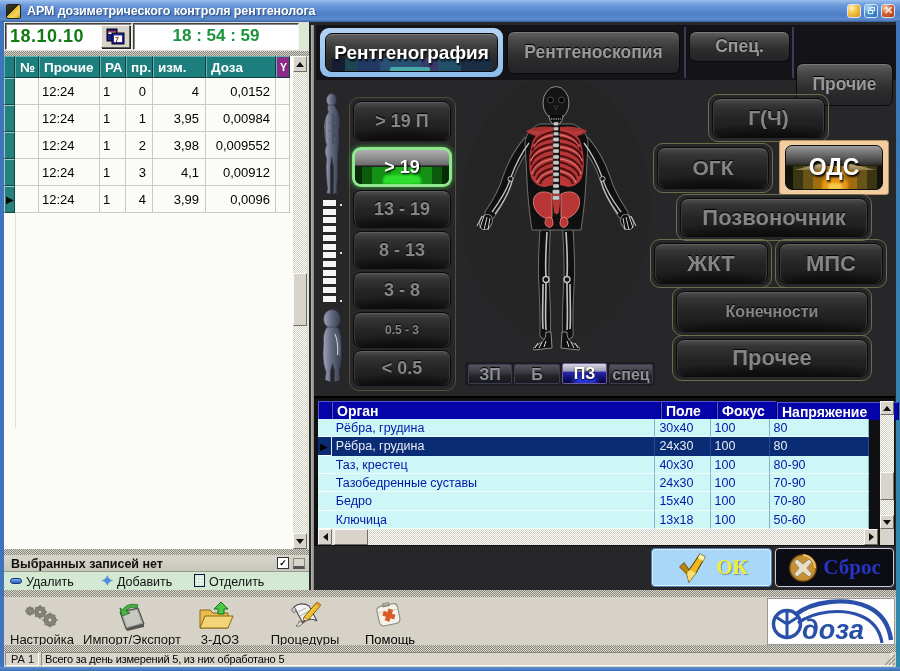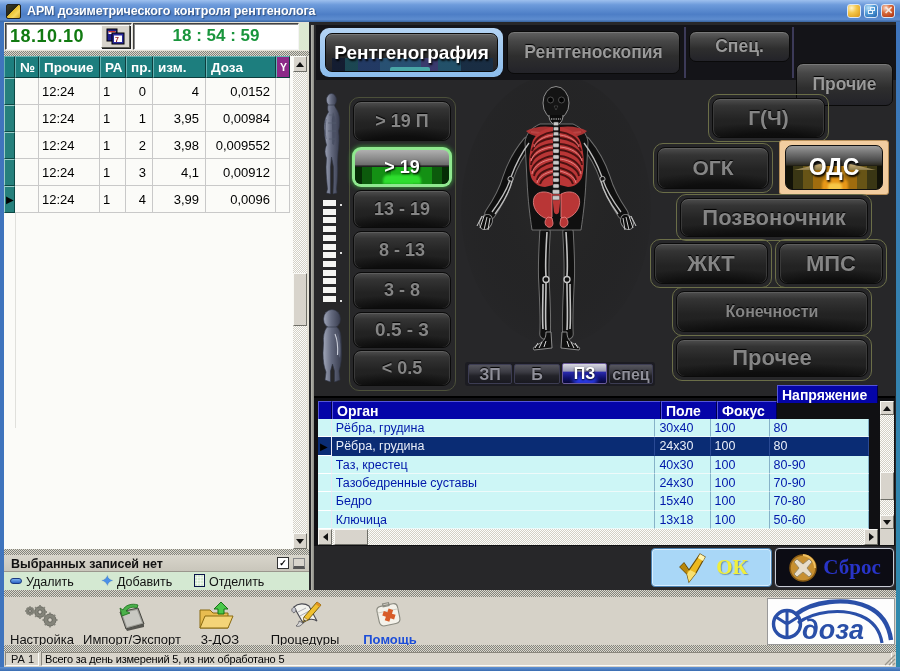--- a/index.html
+++ b/index.html
@@ -335,21 +335,21 @@
   <div class="abs dkbtn" style="left:353px;top:101px;width:98px;height:40px;font-size:18px;">&gt; 19 П</div>
   <div class="abs" style="left:352px;top:147px;width:100px;height:40px;border-radius:9px;background:#8fe88f;box-shadow:0 0 4px 1px #3a8a3a;"></div>
   <div class="abs" style="left:355px;top:150px;width:94px;height:34px;border-radius:6px;overflow:hidden;background:linear-gradient(180deg,#b0b0b0 0%,#8a8a8a 26%,#6a6a6a 45%,#222 46%);display:flex;align-items:center;justify-content:center;color:#fff;font-weight:bold;font-size:18px;">
     <div class="abs" style="left:0;top:17px;width:94px;height:17px;background:linear-gradient(90deg,#052c05 0 7%,#0c5a0c 7% 18%,#149014 18% 38%,#1cb41c 38% 62%,#149014 62% 82%,#0c5a0c 82% 93%,#052c05 93% 100%);"></div>
     <div class="abs" style="left:28px;top:25px;width:38px;height:9px;border-radius:5px 5px 0 0;background:#2ede2e;filter:blur(1.1px);"></div>
     <span style="position:relative;text-shadow:1px 1px 2px #000;">&gt; 19</span>
   </div>
   <div class="abs dkbtn" style="left:353px;top:190px;width:98px;height:38px;font-size:18px;">13 - 19</div>
   <div class="abs dkbtn" style="left:353px;top:231px;width:98px;height:38px;font-size:18px;">8 - 13</div>
   <div class="abs dkbtn" style="left:353px;top:272px;width:98px;height:37px;font-size:18px;">3 - 8</div>
-  <div class="abs dkbtn" style="left:353px;top:312px;width:98px;height:36px;font-size:19px;">0.5 - 3</div>
+  <div class="abs dkbtn" style="left:353px;top:312px;width:98px;height:36px;font-size:12px;">0.5 - 3</div>
   <div class="abs dkbtn" style="left:353px;top:350px;width:98px;height:36px;font-size:18px;">&lt; 0.5</div>
 
   <div class="abs olv" style="left:708px;top:94px;width:121px;height:48px;"></div>
   <div class="abs dkbtn" style="left:712px;top:98px;width:113px;height:40px;font-size:21px;">Г(Ч)</div>
   <div class="abs olv" style="left:653px;top:143px;width:120px;height:50px;"></div>
   <div class="abs dkbtn" style="left:657px;top:147px;width:112px;height:42px;font-size:21px;">ОГК</div>
   <div class="abs" style="left:779px;top:140px;width:110px;height:55px;border-radius:3px;background:#f2cda0;border:1px solid #b8905a;"></div>
   <div class="abs" style="left:785px;top:145px;width:98px;height:45px;border-radius:7px;overflow:hidden;background:linear-gradient(180deg,#9b9b9b 0%,#787878 14%,#4a4a4a 34%,#2e2c24 44%,#1c1a10 46%);border:1px solid #111;display:flex;align-items:center;justify-content:center;color:#fff;font-weight:bold;font-size:23px;">
     <div class="abs" style="left:0;top:20px;width:98px;height:25px;background:linear-gradient(90deg,#121208 0 7%,#3a3614 7% 17%,#675416 17% 28%,#a06c0e 28% 40%,#b87d12 40% 60%,#a06c0e 60% 72%,#675416 72% 83%,#3a3614 83% 93%,#121208 93% 100%);"></div>
     <div class="abs" style="left:8px;top:17px;width:30px;height:7px;background:linear-gradient(180deg,#d8bc86,#8a7a4a);clip-path:polygon(0 100%,100% 0,100% 100%);"></div>
@@ -372,21 +372,21 @@
   <div class="abs" style="left:465px;top:362px;width:190px;height:24px;background:#1c1c22;border-radius:3px;"></div>
   <div class="abs" style="left:468px;top:364px;width:44px;height:20px;background:linear-gradient(180deg,#56565e 0%,#3a3a42 40%,#232329 60%,#191920 100%);border:1px solid #3c3c52;border-radius:2px;color:#90909a;font-weight:bold;font-size:16px;text-align:center;line-height:19px;text-shadow:0 -1px 1px #000;">ЗП</div>
   <div class="abs" style="left:514px;top:364px;width:46px;height:20px;background:linear-gradient(180deg,#56565e 0%,#3a3a42 40%,#232329 60%,#191920 100%);border:1px solid #3c3c52;border-radius:2px;color:#90909a;font-weight:bold;font-size:16px;text-align:center;line-height:19px;text-shadow:0 -1px 1px #000;">Б</div>
   <div class="abs" style="left:562px;top:363px;width:45px;height:21px;overflow:hidden;background:linear-gradient(180deg,#d8d8e0 0%,#9a9ab4 38%,#2a2ab0 42%,#10106a 75%,#070736 100%);border:1px solid #6a5a9a;border-radius:2px;color:#fff;font-weight:bold;font-size:16px;text-align:center;line-height:19px;text-shadow:0 1px 2px #000;"><div class="abs" style="left:10px;top:12px;width:24px;height:9px;border-radius:5px;background:#2a3ae8;filter:blur(2px);"></div><span style="position:relative;">ПЗ</span></div>
   <div class="abs" style="left:609px;top:364px;width:44px;height:20px;background:linear-gradient(180deg,#56565e 0%,#3a3a42 40%,#232329 60%,#191920 100%);border:1px solid #3c3c52;border-radius:2px;color:#90909a;font-weight:bold;font-size:16px;text-align:center;line-height:19px;text-shadow:0 -1px 1px #000;">спец</div>
   <div class="abs" style="left:314px;top:396px;width:581px;height:150px;background:#101013;border-top:2px solid #000;"></div>
   <div class="abs bth" style="left:318px;top:401px;width:14px;height:18px;"></div>
   <div class="abs bth" style="left:332px;top:401px;width:329px;height:18px;">Орган</div>
   <div class="abs bth" style="left:661px;top:401px;width:56px;height:18px;">Поле</div>
   <div class="abs bth" style="left:717px;top:401px;width:60px;height:18px;">Фокус</div>
-  <div class="abs bth" style="left:777px;top:385px;width:101px;height:18px;">Напряжение</div>
+  <div class="abs bth" style="left:777px;top:402px;width:122px;height:18px;">Напряжение</div>
   <div class="brw" style="top:419px;">
       <div class="b0 bind"></div>
       <div class="b1">Рёбра, грудина</div>
       <div class="b2">30x40</div>
       <div class="b3">100</div>
       <div class="b4">80</div>
     </div>
   <div class="brw sel" style="top:437px;height:19px;">
       <div class="b0 bind" style="color:#000;font-size:10px;padding-left:2px;">▶</div>
       <div class="b1">Рёбра, грудина</div>
@@ -493,21 +493,21 @@
   <svg class="abs" style="left:286px;top:599px;" width="42" height="33" viewBox="0 0 42 33">
     <path d="M8 8 C12 4 19 4 23 7 L31 22 C27 19 20 20 17 24 Z" fill="#f2f2ee" stroke="#4a4a52" stroke-width="1.1"></path>
     <path d="M8 8 C10.5 9.5 10.5 12 8 14 C5 12.5 5 9.5 8 8 Z" fill="#c4c4cc" stroke="#4a4a52" stroke-width=".7"></path>
     <path d="M17 24 C15 27 13 28 10 27 C12 25 13 24 13 22 Z" fill="#d8d8d8" stroke="#4a4a52" stroke-width=".7"></path>
     <path d="M12 13 L20 9 M14 17 L23 12" stroke="#9a9aa2" stroke-width=".8"></path>
     <path d="M31 3 L35 6 L22 21 L17 23 L18 18 Z" fill="#f0c030" stroke="#6a5408" stroke-width="0.9"></path>
     <path d="M18 18 L22 21 L17 23 Z" fill="#f8e8c8" stroke="#6a5408" stroke-width=".5"></path>
     <path d="M18.8 20.5 L17 23 L19.8 21.6 Z" fill="#333"></path>
     <path d="M31 3 L35 6 L33.5 8 L29.5 5 Z" fill="#e09020"></path>
   </svg>
-  <div class="abs" style="left:362px;top:632px;width:56px;text-align:center;font-size:13px;color:#1d4ed8;font-weight:bold;">Помощь</div>
+  <div class="abs" style="left:362px;top:632px;width:56px;text-align:center;font-size:13px;color:#000000;">Помощь</div>
   <svg class="abs" style="left:372px;top:600px;" width="32" height="30" viewBox="0 0 32 30">
     <g transform="rotate(-12 16 15)">
       <path d="M6 9 C6 6.5 8 5 10.5 5 L23 5 C25.5 5 27 6.5 27 9 L27 20 C27 23 25 25 22 25 L11 25 C8 25 6 23 6 20 Z" fill="#f4f2ea" stroke="#8a8a80" stroke-width="1.1"></path>
       <path d="M6 11 L27 11" stroke="#c8c6ba" stroke-width=".8"></path>
       <path d="M13 3 L19 3 L19 6 L13 6 Z" fill="none" stroke="#8a8a80" stroke-width="1.2"></path>
     </g>
     <g transform="rotate(18 17 15)">
       <path d="M14.6 9 L19.4 9 L19.4 12.8 L23.2 12.8 L23.2 17.6 L19.4 17.6 L19.4 21.4 L14.6 21.4 L14.6 17.6 L10.8 17.6 L10.8 12.8 L14.6 12.8 Z" fill="#d85c28"></path>
     </g>
   </svg>

